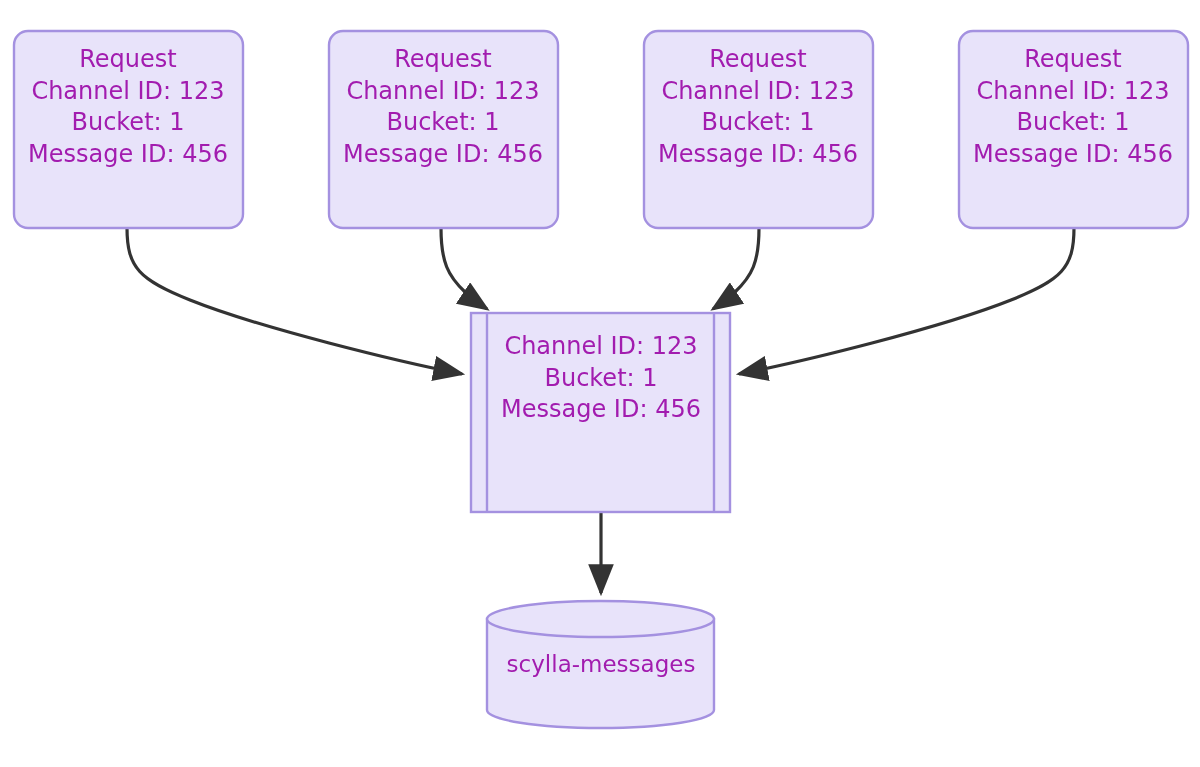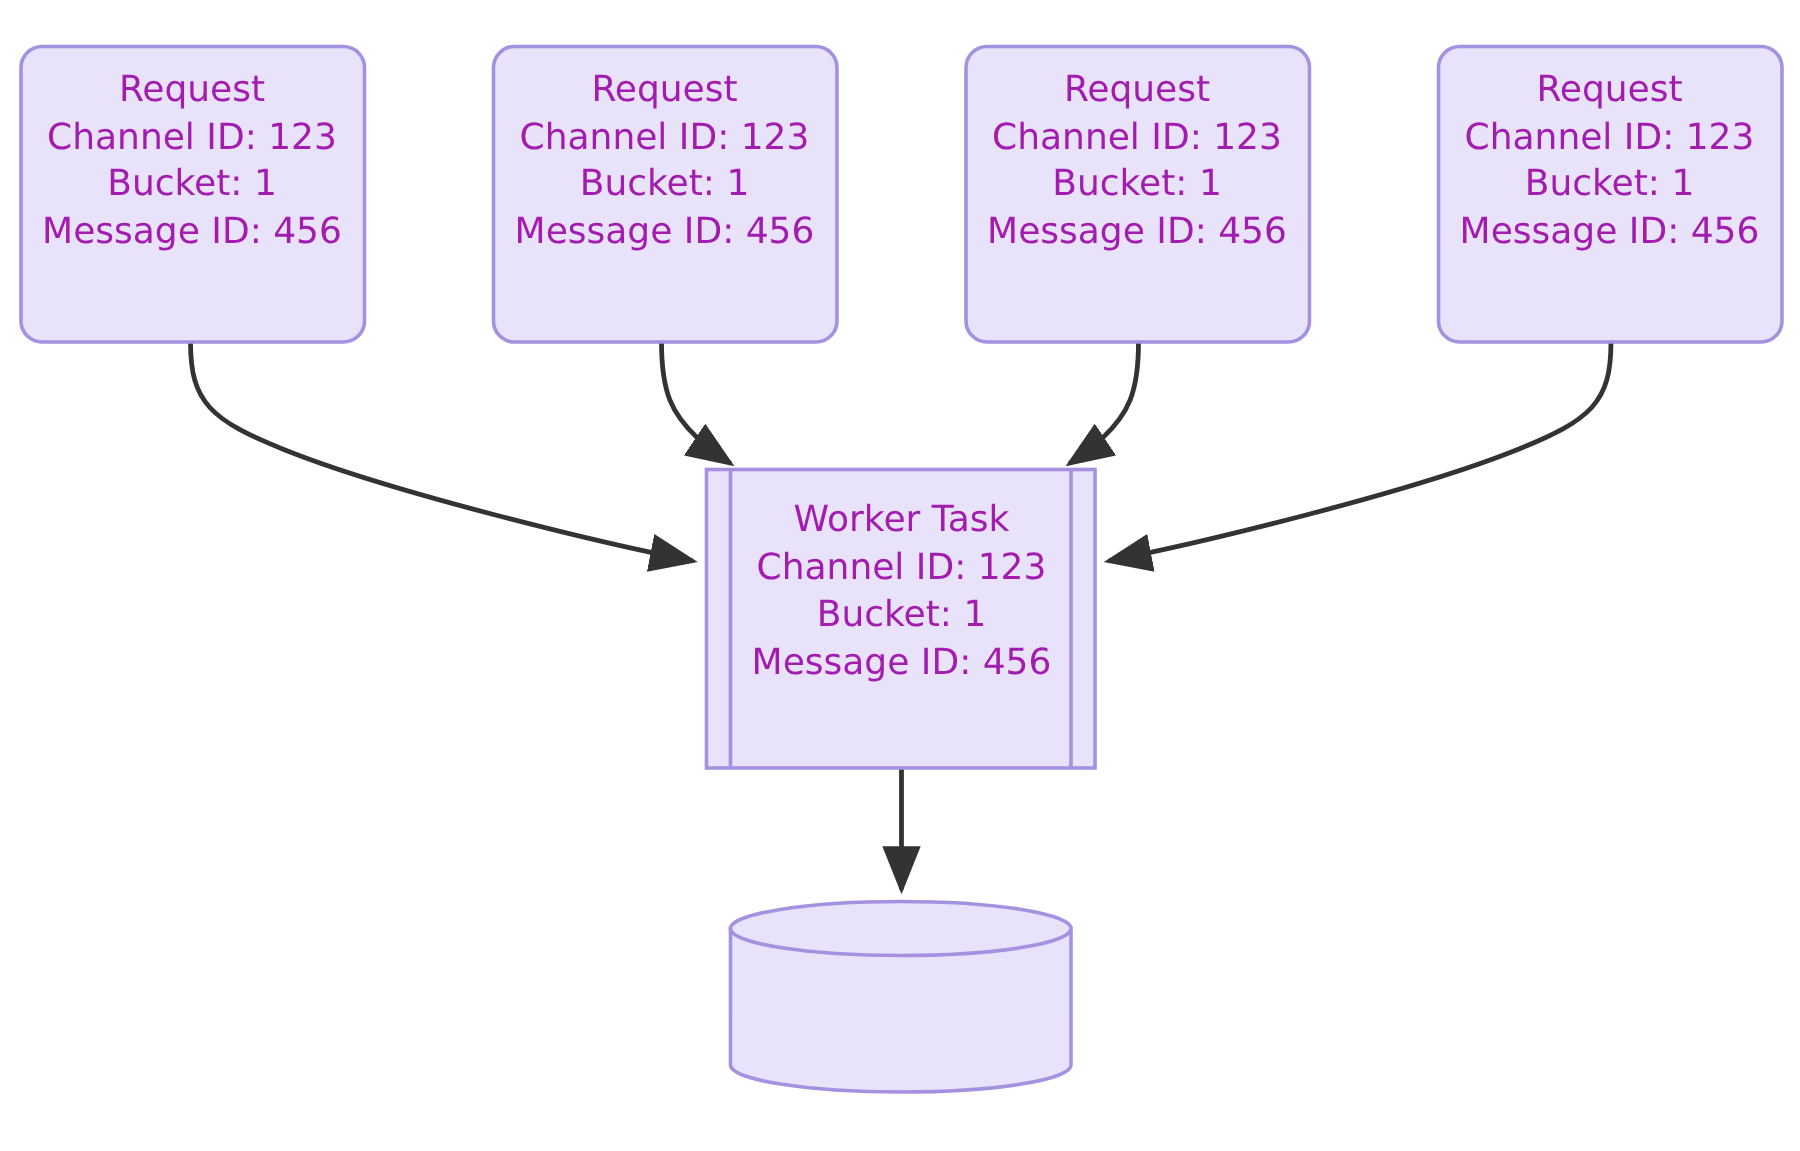--- a/index.html
+++ b/index.html
@@ -124,20 +124,22 @@
   </div>
 
   <div class="node-text req-text req4">
     <div>Request</div>
     <div>Channel ID: 123</div>
     <div>Bucket: 1</div>
     <div>Message ID: 456</div>
   </div>
 
   <div class="node-text worker-text">
-    <div>Worker Task</div>
     <div>Channel ID: 123</div>
     <div>Bucket: 1</div>
     <div>Message ID: 456</div>
   </div>
 
+  <div class="node-text db-text">
+    <div>scylla-messages</div>
+  </div>
 
 </div>
 
 </body></html>

